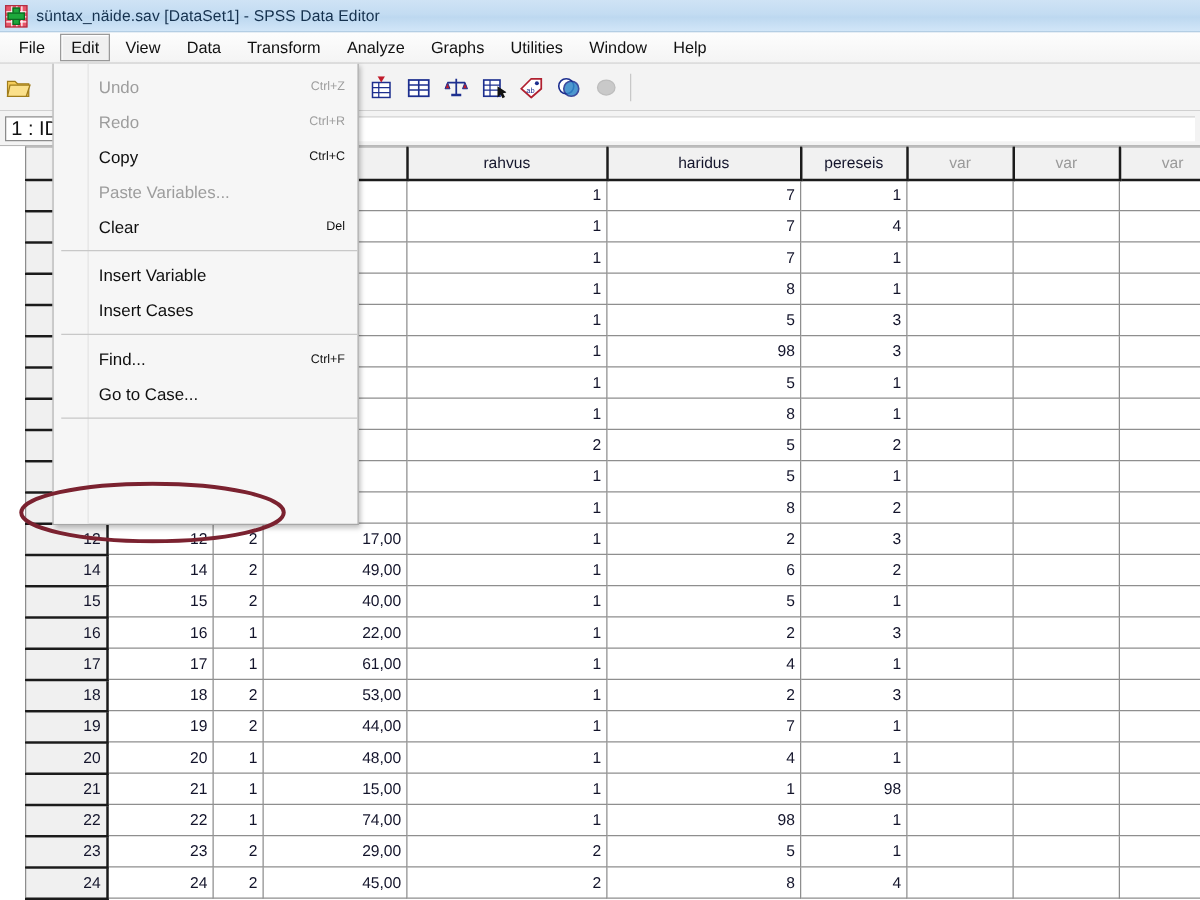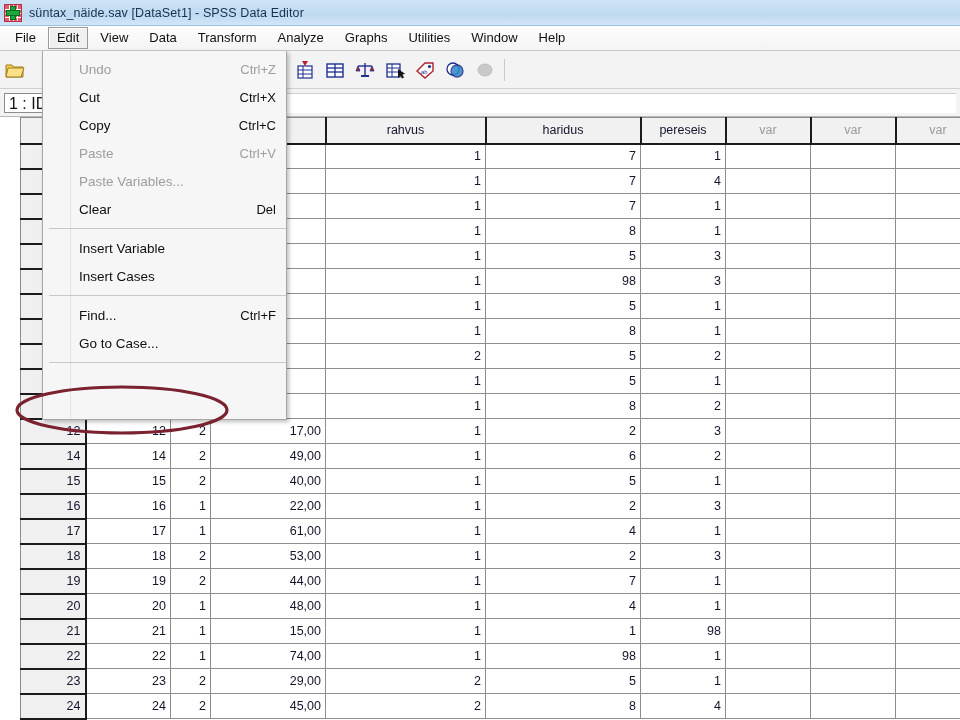--- a/index.html
+++ b/index.html
@@ -186,21 +186,21 @@
     position: relative;
     box-sizing: border-box;
   }
   .mi.disabled { color: #9d9d9d; }
   .mi.highlight {
     background: #d9ecf7;
     border-top: 1px solid #b4d9ec;
     border-bottom: 1px solid #b4d9ec;
   }
   .mi .label { flex: 1 1 auto; }
-  .mi .accel { font-size: 13px; color: inherit; margin-left: 16px; }
+  .mi .accel { font-size: 10px; color: inherit; margin-left: 16px; }
   .mi-sep {
     height: 1px; background: #c8c8c8; margin: 5px 0 5px 6px;
   }
   #menu-left-rail {
     position: absolute; left: 0; top: 0; width: 27px; height: 100%;
     background: #f6f6f6; border-right: 1px solid #e3e3e3;
   }
 
   
   #annot {
@@ -628,31 +628,27 @@
   </table>
 </div>
 
 <div id="editmenu">
   <div id="menu-left-rail"></div>
   <div id="editmenu-items" style="position:relative">
       <div class="mi disabled">
         <span class="label">Undo</span>
         <span class="accel">Ctrl+Z</span>
       </div>
-      <div class="mi">
-        <span class="label">Cut</span>
-        <span class="accel">Ctrl+X</span>
+      <div class="mi disabled">
+        <span class="label">Redo</span>
+        <span class="accel">Ctrl+R</span>
       </div>
       <div class="mi">
         <span class="label">Copy</span>
         <span class="accel">Ctrl+C</span>
-      </div>
-      <div class="mi disabled">
-        <span class="label">Paste</span>
-        <span class="accel">Ctrl+V</span>
       </div>
       <div class="mi disabled">
         <span class="label">Paste Variables...</span>
       </div>
       <div class="mi">
         <span class="label">Clear</span>
         <span class="accel">Del</span>
       </div>
       <div class="mi-sep"></div>
       <div class="mi">

